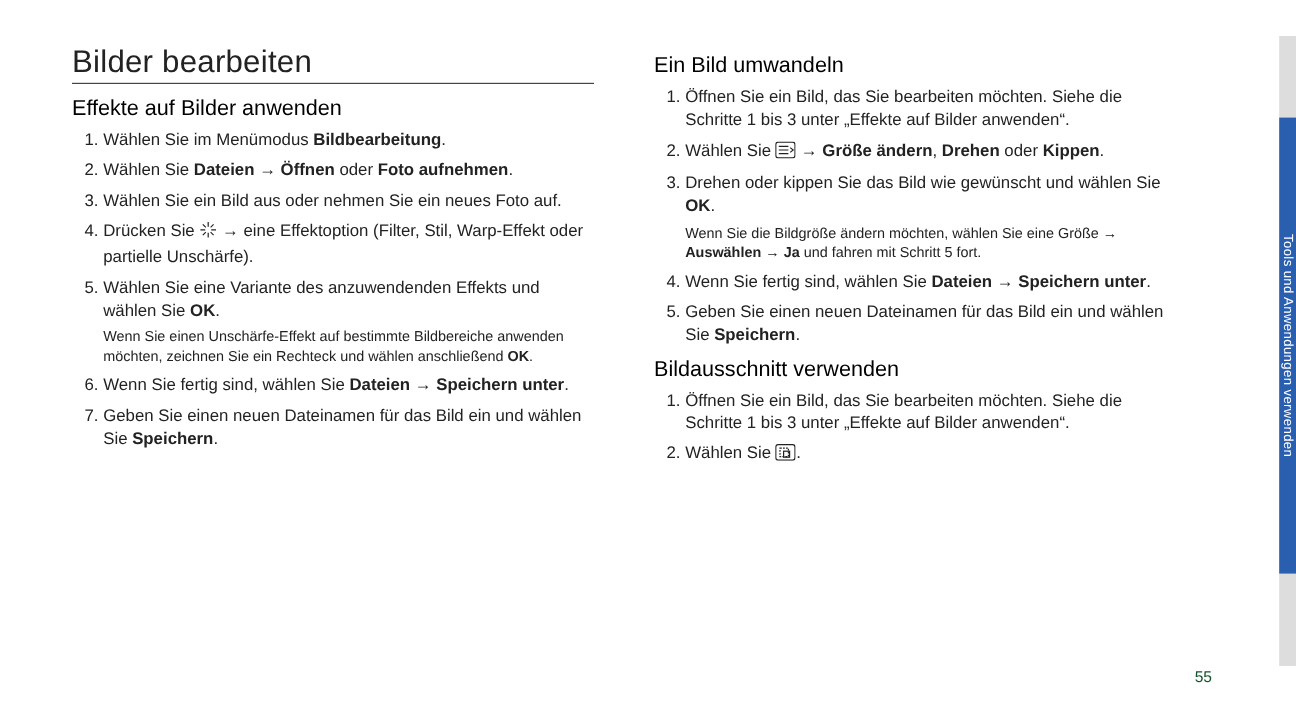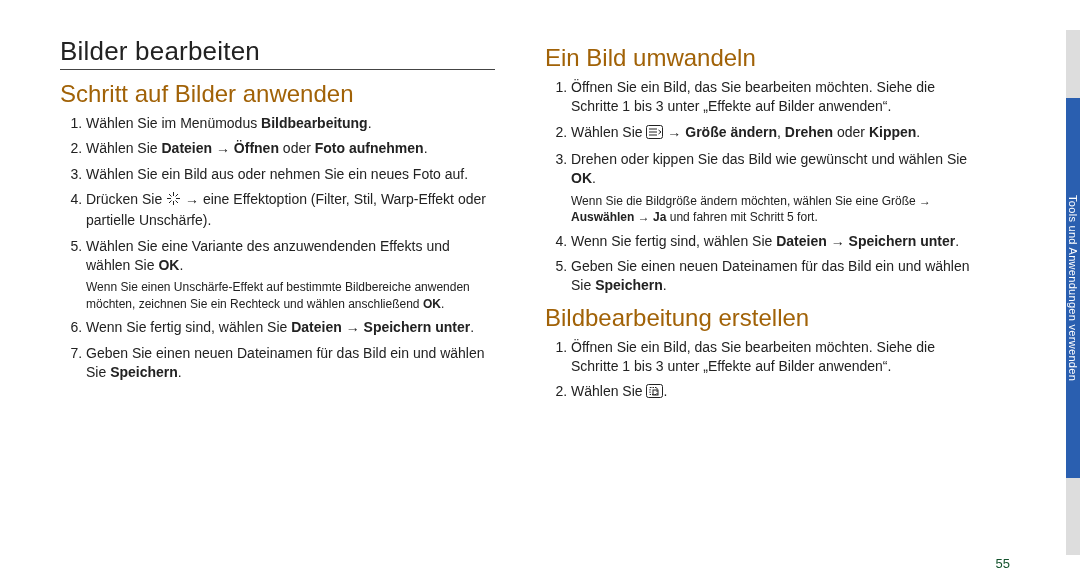--- a/index.html
+++ b/index.html
@@ -36,23 +36,23 @@
     border: 0;
     border-top: 1px solid #444;
     margin: 0 0 10px 0;
   }
   .intro {
     font-size: 14px;
     line-height: 1.35;
     margin: 0 0 14px 0;
   }
   h2 {
-    font-size: 24px;
+    font-size: 18px;
     font-weight: 400;
-    color: #a16207;
+    color: #000000;
     margin: 8px 0 6px 0;
   }
   ol {
     list-style: decimal;
     padding-left: 26px;
     margin: 0;
   }
   ol li {
     font-size: 14px;
     line-height: 1.38;
@@ -102,21 +102,21 @@
   }
 </style>
 </head>
 <body>
 
 <div class="page">
   <div class="col">
     <h1>Bilder bearbeiten</h1>
     <hr class="rule">
 
-    <h2>Schritt auf Bilder anwenden</h2>
+    <h2>Effekte auf Bilder anwenden</h2>
     <ol>
       <li>
         <span>Wählen Sie im Menümodus </span><b>Bildbearbeitung</b><span>.</span>
       </li>
       <li>
         <span>Wählen Sie </span><b>Dateien</b><span class="arr"> → </span><b>Öffnen</b><span> oder </span><b>Foto aufnehmen</b><span>.</span>
       </li>
       <li>Wählen Sie ein Bild aus oder nehmen Sie ein neues Foto auf.</li>
       <li>
         <span>Drücken Sie </span><span class="icon"><svg width="15" height="15" viewBox="0 0 15 15">
@@ -163,21 +163,21 @@
         <div class="sub"><span>Wenn Sie die Bildgröße ändern möchten, wählen Sie eine Größe → </span><b>Auswählen</b><span class="arr"> → </span><b>Ja</b><span> und fahren mit Schritt 5 fort.</span></div>
       </li>
       <li>
         <span>Wenn Sie fertig sind, wählen Sie </span><b>Dateien</b><span class="arr"> → </span><b>Speichern unter</b><span>.</span>
       </li>
       <li>
         <span>Geben Sie einen neuen Dateinamen für das Bild ein und wählen Sie </span><b>Speichern</b><span>.</span>
       </li>
     </ol>
 
-    <h2>Bildbearbeitung erstellen</h2>
+    <h2>Bildausschnitt verwenden</h2>
     <ol>
       <li>Öffnen Sie ein Bild, das Sie bearbeiten möchten. Siehe die Schritte 1 bis 3 unter „Effekte auf Bilder anwenden“.</li>
       <li>
         <span>Wählen Sie </span><span class="icon"><svg width="17" height="14" viewBox="0 0 17 14">
               <rect x="0.5" y="0.5" width="16" height="13" rx="2" fill="none" stroke="#222"></rect>
               <rect x="4" y="3.5" width="7" height="7" fill="none" stroke="#222" stroke-dasharray="1.5,1"></rect>
               <rect x="7" y="6" width="5" height="5" fill="none" stroke="#222"></rect>
             </svg></span><span>.</span>
       </li>
     </ol>

